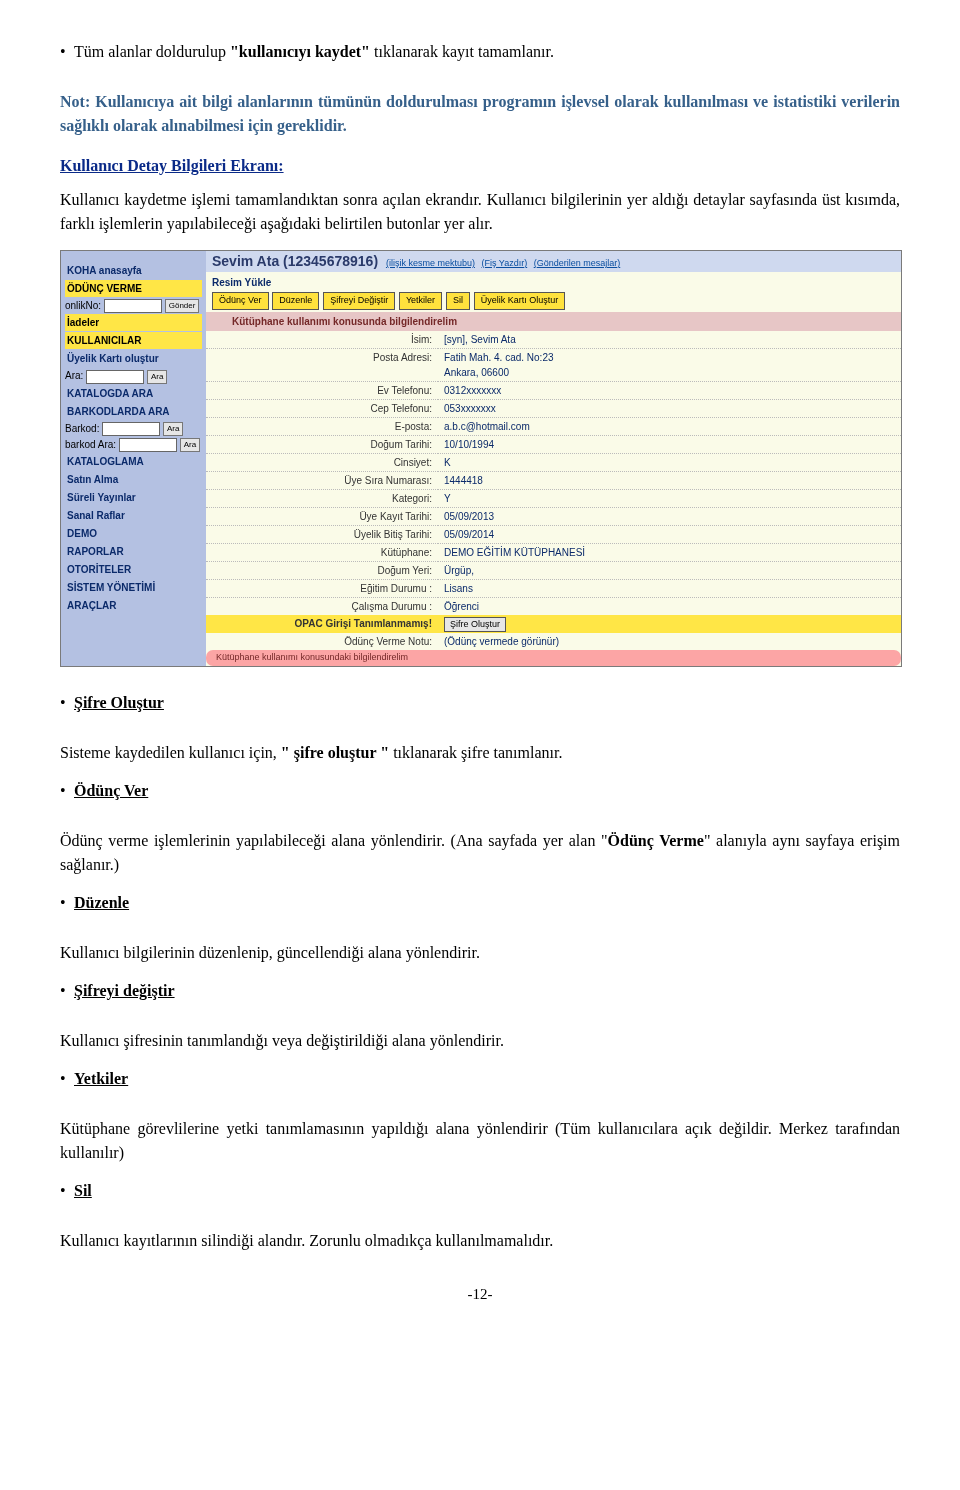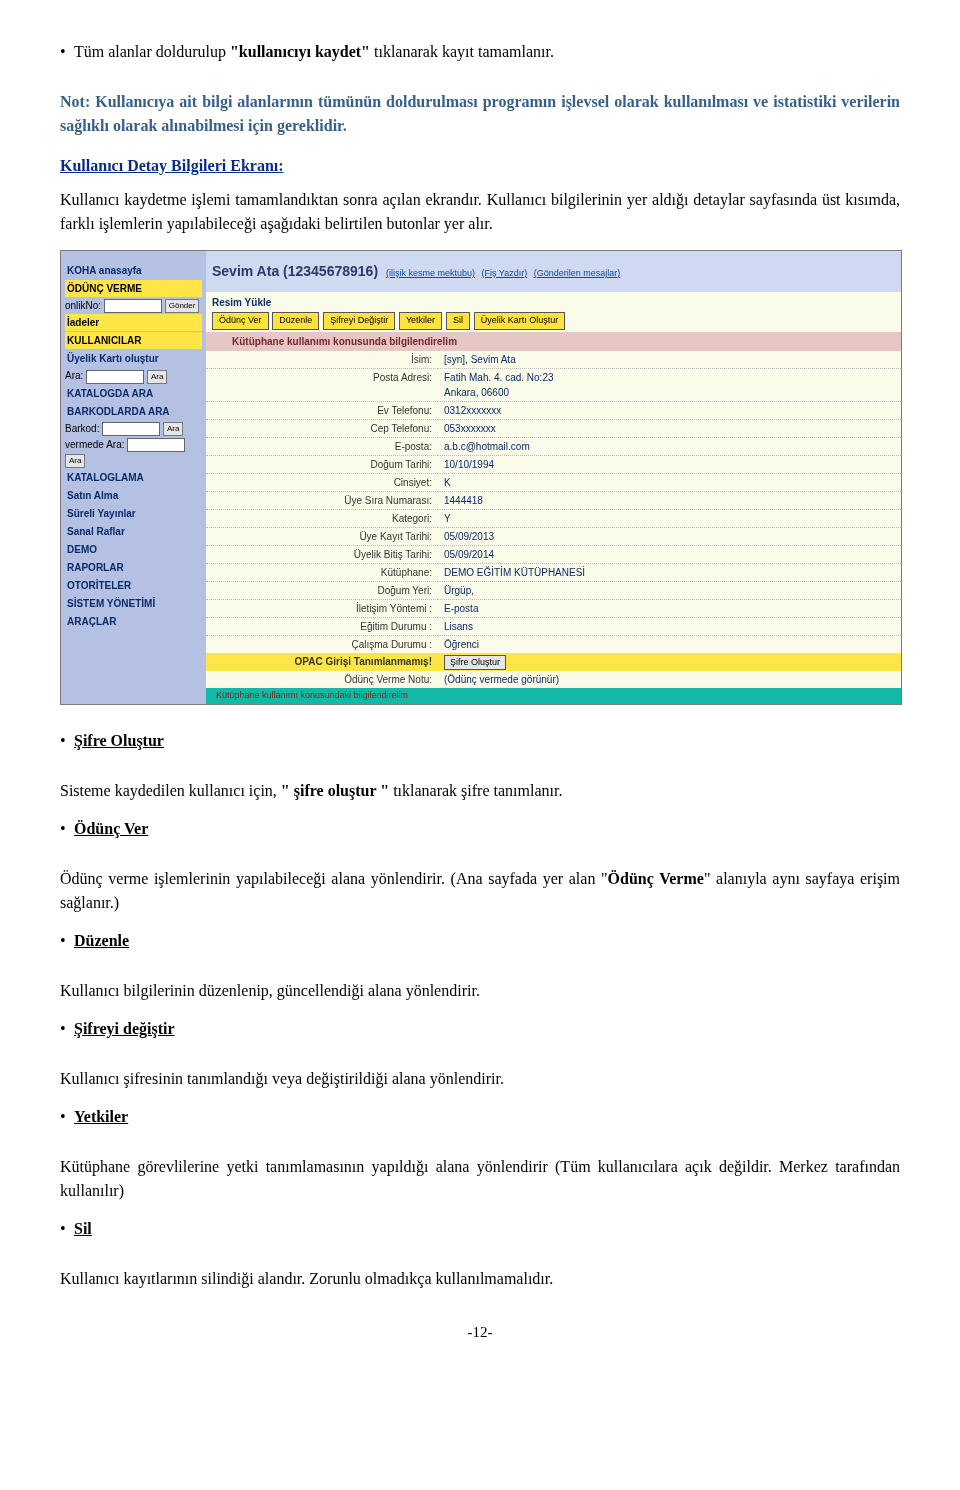--- a/index.html
+++ b/index.html
@@ -43,21 +43,21 @@
   .side input { width: 52px; height: 12px; font-size: 9px; padding:0 2px; vertical-align: middle; border:1px solid #666; }
   .side .btn-sm {
     display:inline-block; font-size:8px; background:#e6e6e6; border:1px solid #777; padding:0 3px; vertical-align:middle;
   }
   .main {
     flex: 1;
     background: #fafbe8;
   }
   .main-header {
     background: #cfd9ef;
-    padding: 10px 6px;
+    padding: 0 6px;
     font-size: 14px;
     font-weight: bold;
     color: #2a3a6a;
   }
   .main-header .small-links { font-size: 9px; font-weight: normal; color: #0b4fa0; }
   .main-header .small-links span { text-decoration: underline; margin-left: 4px; }
   .action-row { padding: 3px 6px 2px 6px; background: #fafbe8;}
   .action-row .rlabel { font-size: 10px; color:#0b2a6a; font-weight:bold; display:block; margin-bottom:2px;}
   .actbtn {
     display:inline-block;
@@ -70,21 +70,21 @@
   }
   .actbtn.hl { background:#ffe23d; }
   .notice-bar { background:#e7c6c6; color:#742828; font-weight:bold; font-size:10px; padding:2px 26px; }
   .info-table { width:100%; border-collapse: collapse; }
   .info-table td { padding: 1px 6px; font-size: 10px; vertical-align: top; }
   .info-table td.lab { text-align: right; width: 220px; color:#333; }
   .info-table td.val { color:#0b2a6a; }
   .row-sep td { border-top: 1px dotted #bbb; }
   .opac-row td { background:#ffe646; color:#000; font-weight:bold; }
   .opac-btn { display:inline-block; background:#e6e6e6; border:1px solid #555; padding:0 5px; font-size:9px; font-weight:normal; color:#000;}
-  .foot-notice { background:#14b8a6; color:#742828; font-size:9px; padding:1px 10px; }
+  .foot-notice { background:#fca5a5; color:#742828; font-size:9px; padding:1px 10px;border-radius:7px; }
   .page-num { text-align:center; margin-top:30px; font-size:15px; }
 </style>
 </head>
 <body>
 
 <div class="bullet-row">
   <span class="bullet-dot"></span>
   <p>
     <span>Tüm alanlar doldurulup </span><span class="bold">"kullanıcıyı kaydet" </span><span>tıklanarak kayıt tamamlanır.</span>
   </p>
@@ -114,21 +114,21 @@
       <span class="btn-sm">Ara</span>
     </span>
     <span class="side-row plain">KATALOGDA ARA</span>
     <span class="side-row plain">BARKODLARDA ARA</span>
     <span class="side-row">
       <span>Barkod:</span>
       <input type="text" style="">
       <span class="btn-sm">Ara</span>
     </span>
     <span class="side-row">
-      <span>vermede Ara:</span>
+      <span>barkod Ara:</span>
       <input type="text" style="">
       <span class="btn-sm">Ara</span>
     </span>
     <span class="side-row plain">KATALOGLAMA</span>
     <span class="side-row plain">Satın Alma</span>
     <span class="side-row plain">Süreli Yayınlar</span>
     <span class="side-row plain">Sanal Raflar</span>
     <span class="side-row plain">DEMO</span>
     <span class="side-row plain">RAPORLAR</span>
     <span class="side-row plain">OTORİTELER</span>
@@ -203,24 +203,20 @@
           </tr>
           <tr class="row-sep">
             <td class="lab">Kütüphane:</td>
             <td class="val" style="white-space: pre-line;">DEMO EĞİTİM KÜTÜPHANESİ</td>
           </tr>
           <tr class="row-sep">
             <td class="lab">Doğum Yeri:</td>
             <td class="val" style="white-space: pre-line;">Ürgüp,</td>
           </tr>
           <tr class="row-sep">
-            <td class="lab">İletişim Yöntemi :</td>
-            <td class="val" style="white-space: pre-line;">E-posta</td>
-          </tr>
-          <tr class="row-sep">
             <td class="lab">Eğitim Durumu :</td>
             <td class="val" style="white-space: pre-line;">Lisans</td>
           </tr>
           <tr class="row-sep">
             <td class="lab">Çalışma Durumu :</td>
             <td class="val" style="white-space: pre-line; margin-left: 25px;">Öğrenci</td>
           </tr>
         </tbody>
     </table>
     <table class="info-table">

